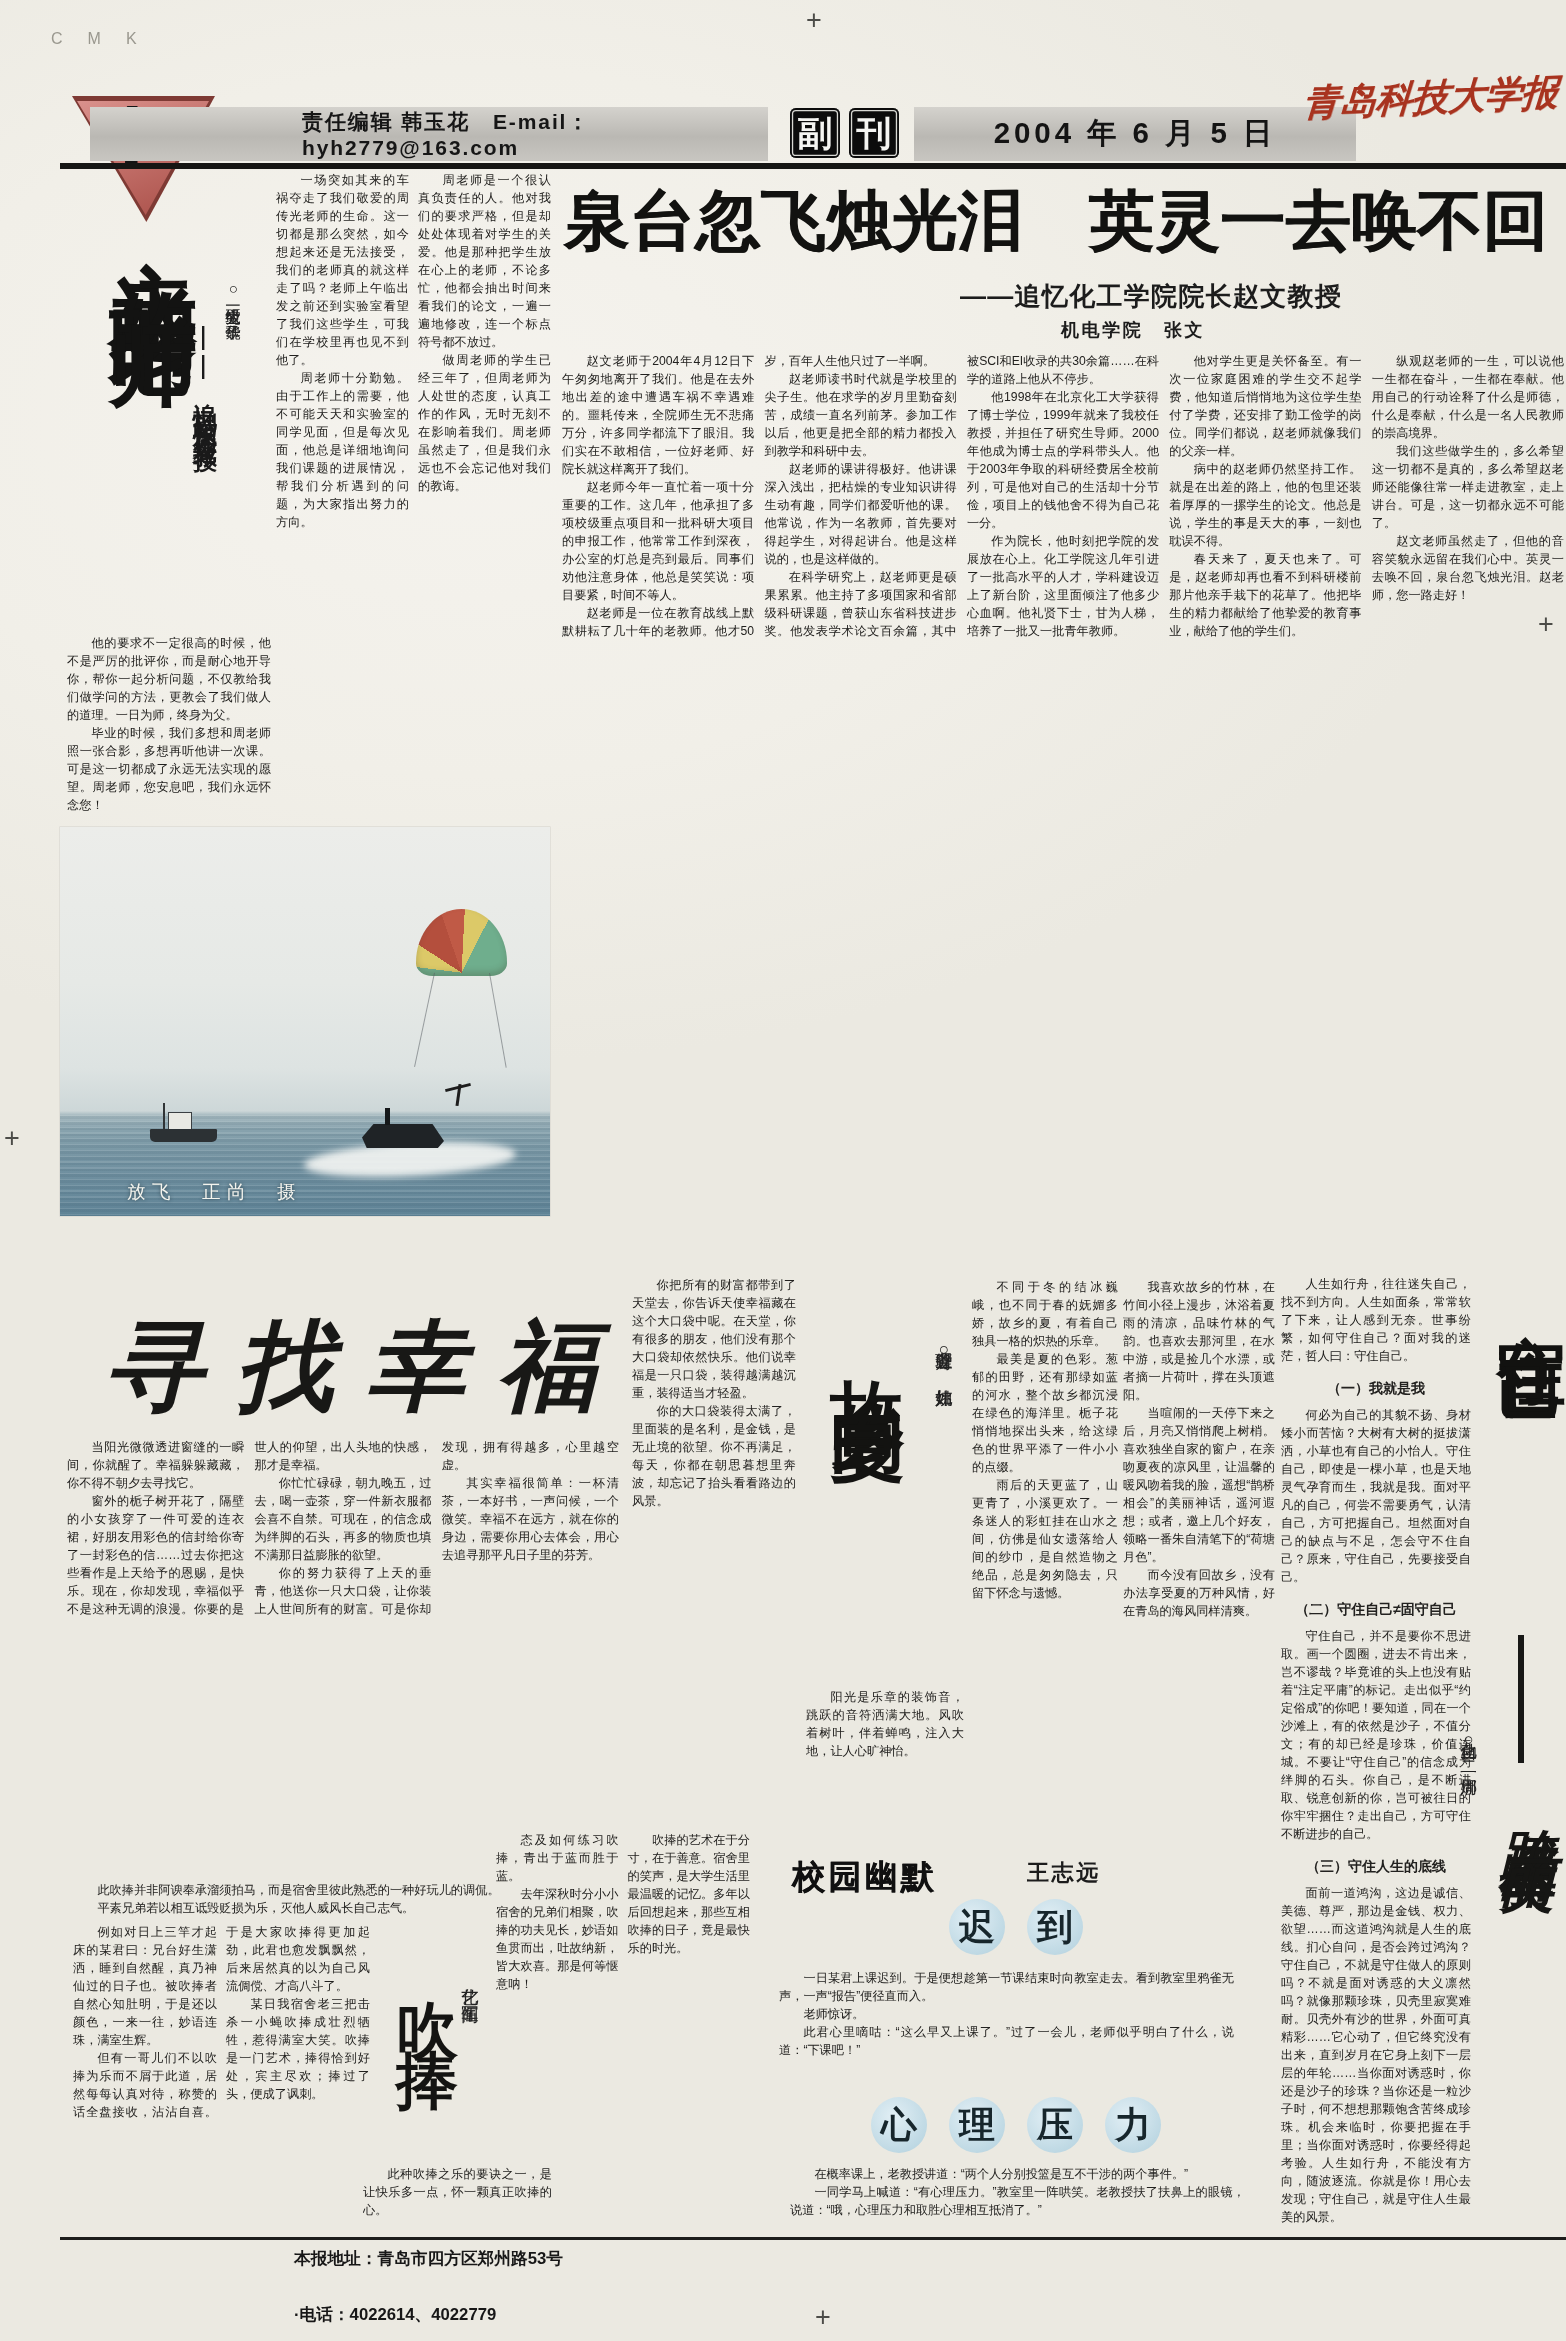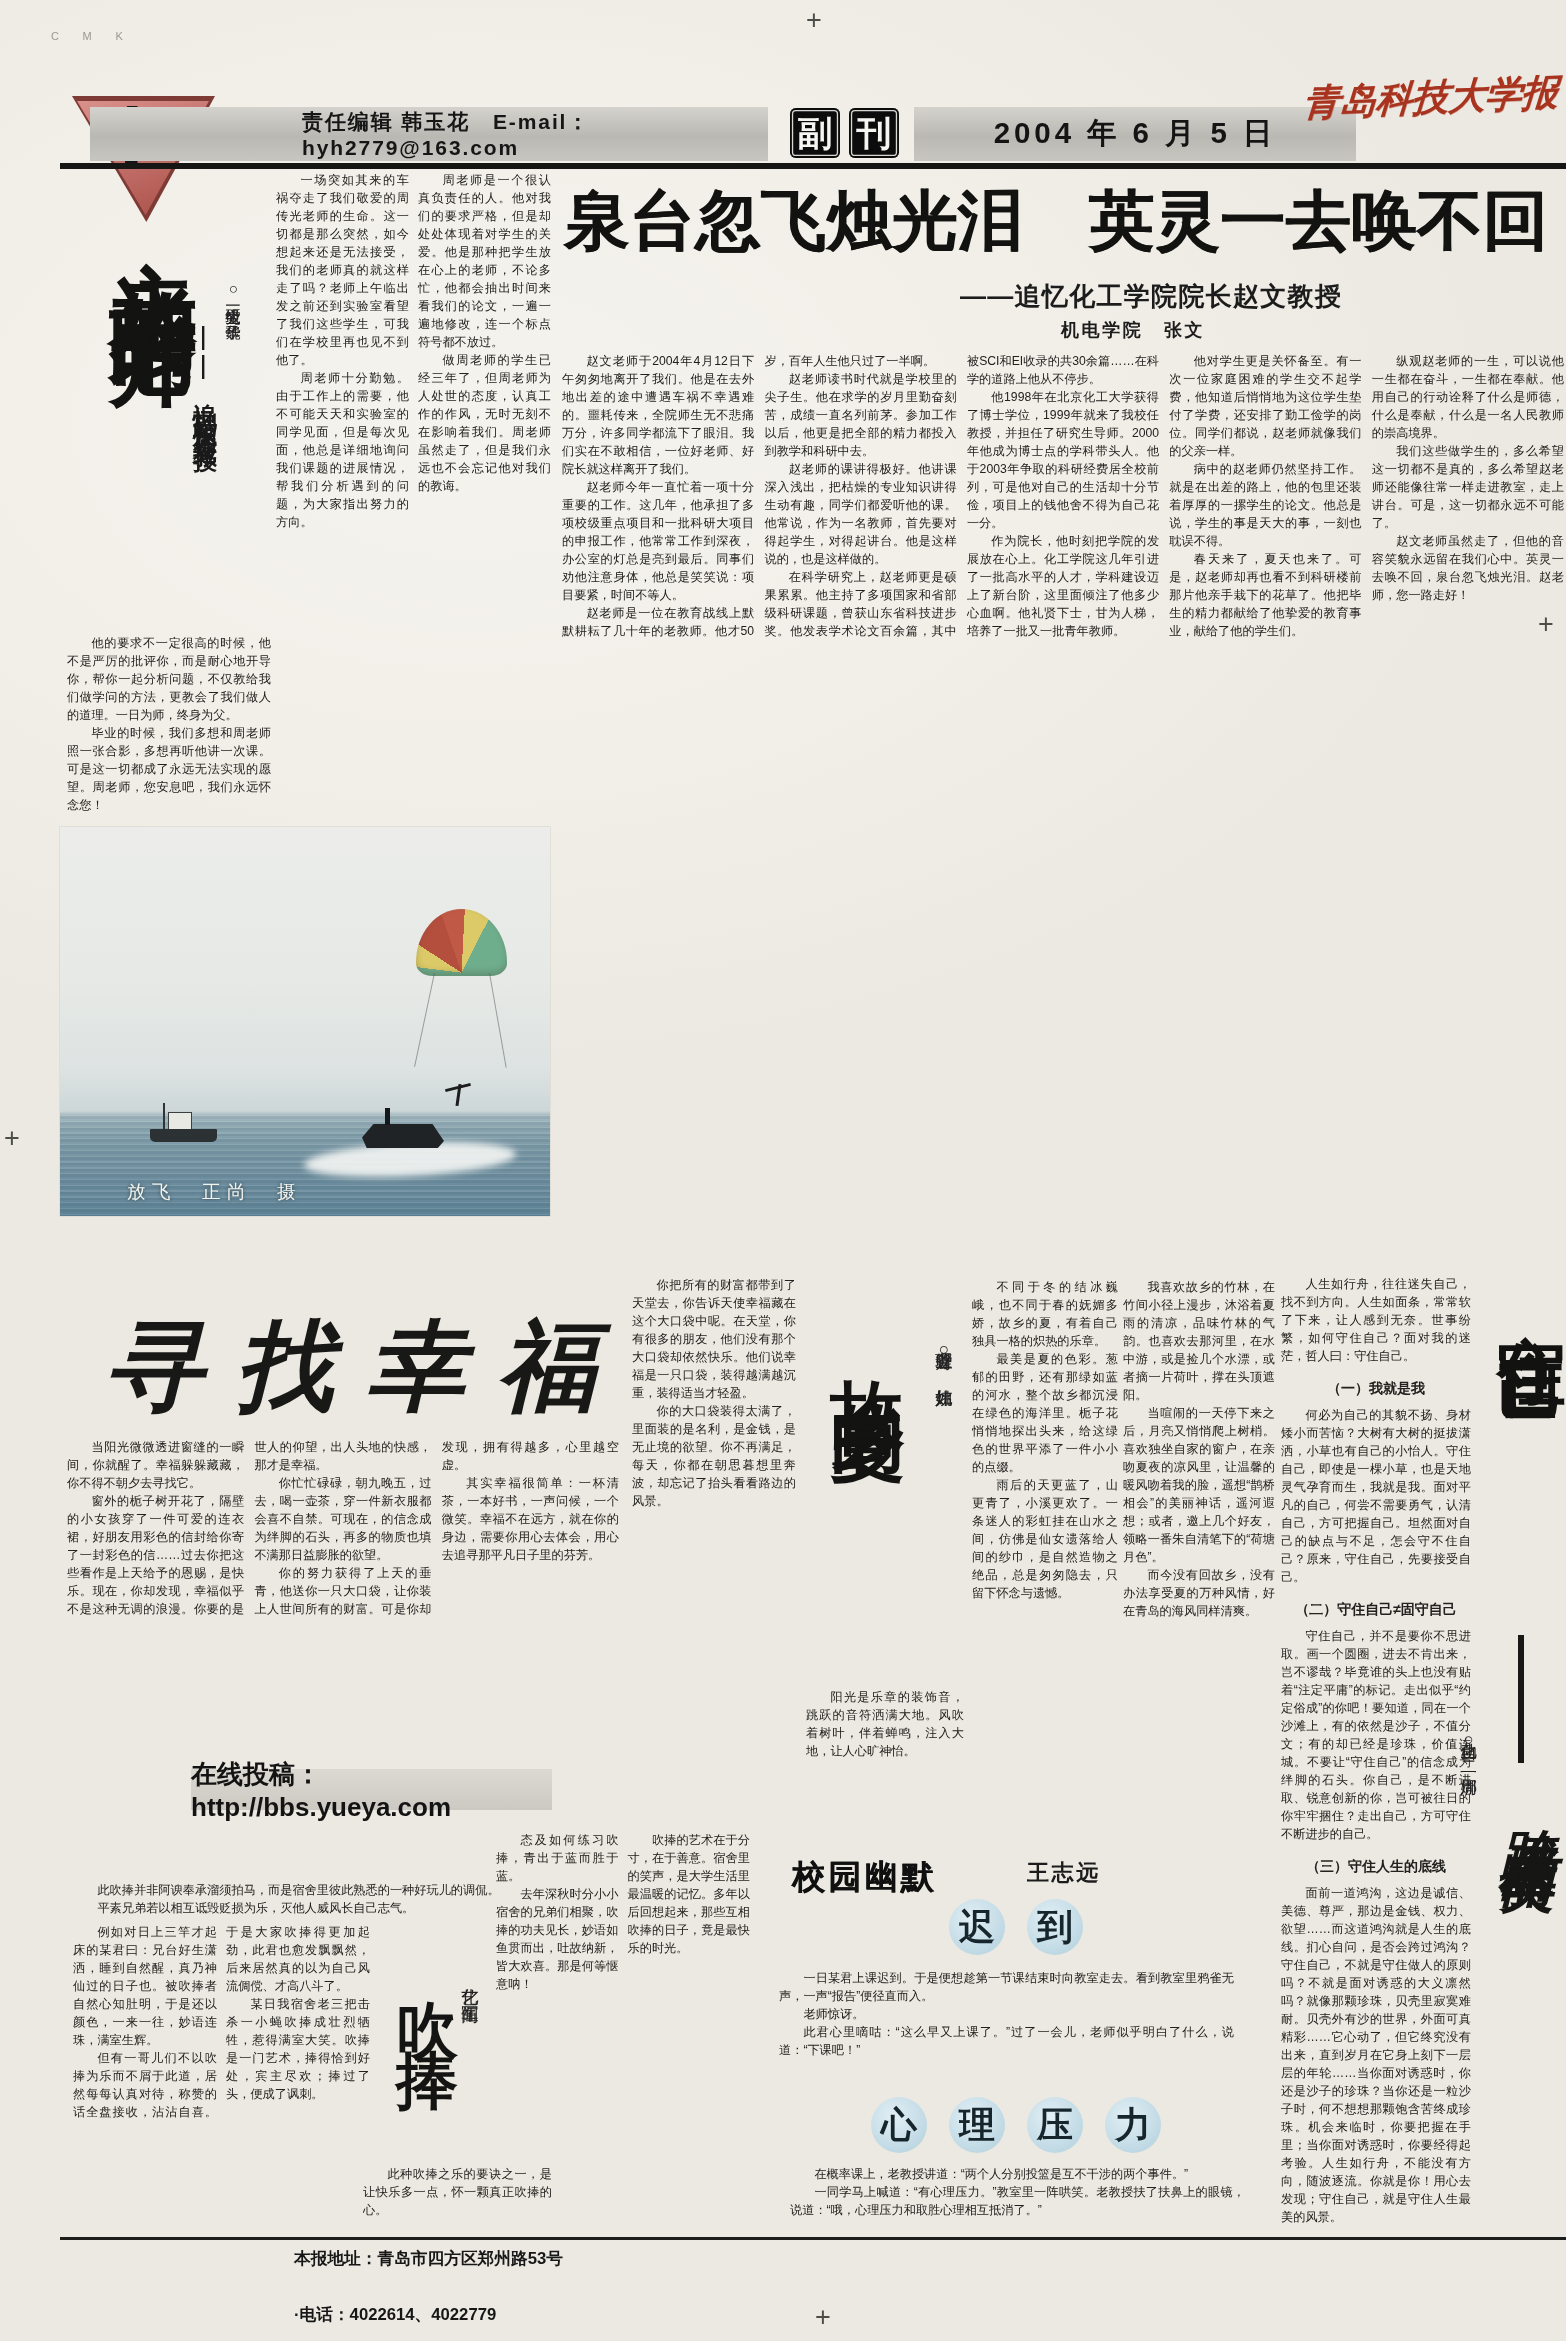--- a/index.html
+++ b/index.html
@@ -5,21 +5,21 @@
   html,body{margin:0;padding:0;background:#d8d6d0;}
   .page{position:relative;width:1566px;height:2342px;margin:0 auto;overflow:hidden;
     background:radial-gradient(1027px 642px at 30% 18%,#f5f3ee 0%,#f1efe8 55%,#ebe9e1 100%);
     font-family:"Liberation Sans","DejaVu Sans",sans-serif;color:#1c1c1c;}
   .abs{position:absolute;}
   .vtext{writing-mode:vertical-rl;}
   .coltext{font-size:12.2px;line-height:18px;text-align:justify;overflow:hidden;color:#22211f;}
   .coltext p{margin:0;text-indent:2em;}
   .crop-mark{font-size:27px;color:#4c4c48;font-weight:400;}
   
-  .corner{left:51px;top:29.5px;font-size:11px;letter-spacing:10.3px;color:#9a988f;}
+  .corner{left:51px;top:29.5px;font-size:16px;letter-spacing:10.3px;color:#9a988f;}
   .tri-outer{left:72px;top:96px;width:143px;height:126px;background:#7e3a34;
     clip-path:polygon(0 0,100% 0,52% 100%);}
   .tri-inner{left:77px;top:101px;width:132px;height:114px;
     background:linear-gradient(160deg,#d9918c 0%,#c4716b 45%,#a84e47 100%);
     clip-path:polygon(0 0,100% 0,52% 100%);}
   .page-num{left:98px;top:82px;font-size:95px;font-weight:900;color:#141414;
     font-family:"Liberation Serif","DejaVu Serif",serif;}
   .hbar{top:107px;height:54px;background:linear-gradient(180deg,#d4d2cd 0%,#bab8b3 55%,#c8c6c1 100%);
     display:flex;align-items:center;}
   .hbar1{left:90px;width:678px;}
@@ -198,23 +198,20 @@
       <p>你把所有的财富都带到了天堂去，你告诉天使幸福藏在这个大口袋中呢。在天堂，你有很多的朋友，他们没有那个大口袋却依然快乐。他们说幸福是一只口袋，装得越满越沉重，装得适当才轻盈。</p>
       <p>你的大口袋装得太满了，里面装的是名利，是金钱，是无止境的欲望。你不再满足，每天，你都在朝思暮想里奔波，却忘记了抬头看看路边的风景。</p>
     </div>
   <div class="abs coltext xz-cols">
       <p>当阳光微微透进窗缝的一瞬间，你就醒了。幸福躲躲藏藏，你不得不朝夕去寻找它。</p>
       <p>窗外的栀子树开花了，隔壁的小女孩穿了一件可爱的连衣裙，好朋友用彩色的信封给你寄了一封彩色的信……过去你把这些看作是上天给予的恩赐，是快乐。现在，你却发现，幸福似乎不是这种无调的浪漫。你要的是世人的仰望，出人头地的快感，那才是幸福。</p>
       <p>你忙忙碌碌，朝九晚五，过去，喝一壶茶，穿一件新衣服都会喜不自禁。可现在，的信念成为绊脚的石头，再多的物质也填不满那日益膨胀的欲望。</p>
       <p>你的努力获得了上天的垂青，他送你一只大口袋，让你装上人世间所有的财富。可是你却发现，拥有得越多，心里越空虚。</p>
       <p>其实幸福很简单：一杯清茶，一本好书，一声问候，一个微笑。幸福不在远方，就在你的身边，需要你用心去体会，用心去追寻那平凡日子里的芬芳。</p>
     </div>
-  <div class="abs submit-bar">
-    <span>在线投稿：http://bbs.yueya.com</span>
-  </div>
 
   <div class="abs vtext gx-title">故乡的夏</div>
   <div class="abs vtext gx-byline">财务管理○一一　姚如炜</div>
   <div class="abs coltext gx-colA">
       <p>不同于冬的结冰巍峨，也不同于春的妩媚多娇，故乡的夏，有着自己独具一格的炽热的乐章。</p>
       <p>最美是夏的色彩。葱郁的田野，还有那绿如蓝的河水，整个故乡都沉浸在绿色的海洋里。栀子花悄悄地探出头来，给这绿色的世界平添了一件小小的点缀。</p>
       <p>雨后的天更蓝了，山更青了，小溪更欢了。一条迷人的彩虹挂在山水之间，仿佛是仙女遗落给人间的纱巾，是自然造物之绝品，总是匆匆隐去，只留下怀念与遗憾。</p>
     </div>
   <div class="abs coltext gx-colB">
       <p>我喜欢故乡的竹林，在竹间小径上漫步，沐浴着夏雨的清凉，品味竹林的气韵。也喜欢去那河里，在水中游，或是捡几个水漂，或者摘一片荷叶，撑在头顶遮阳。</p>

